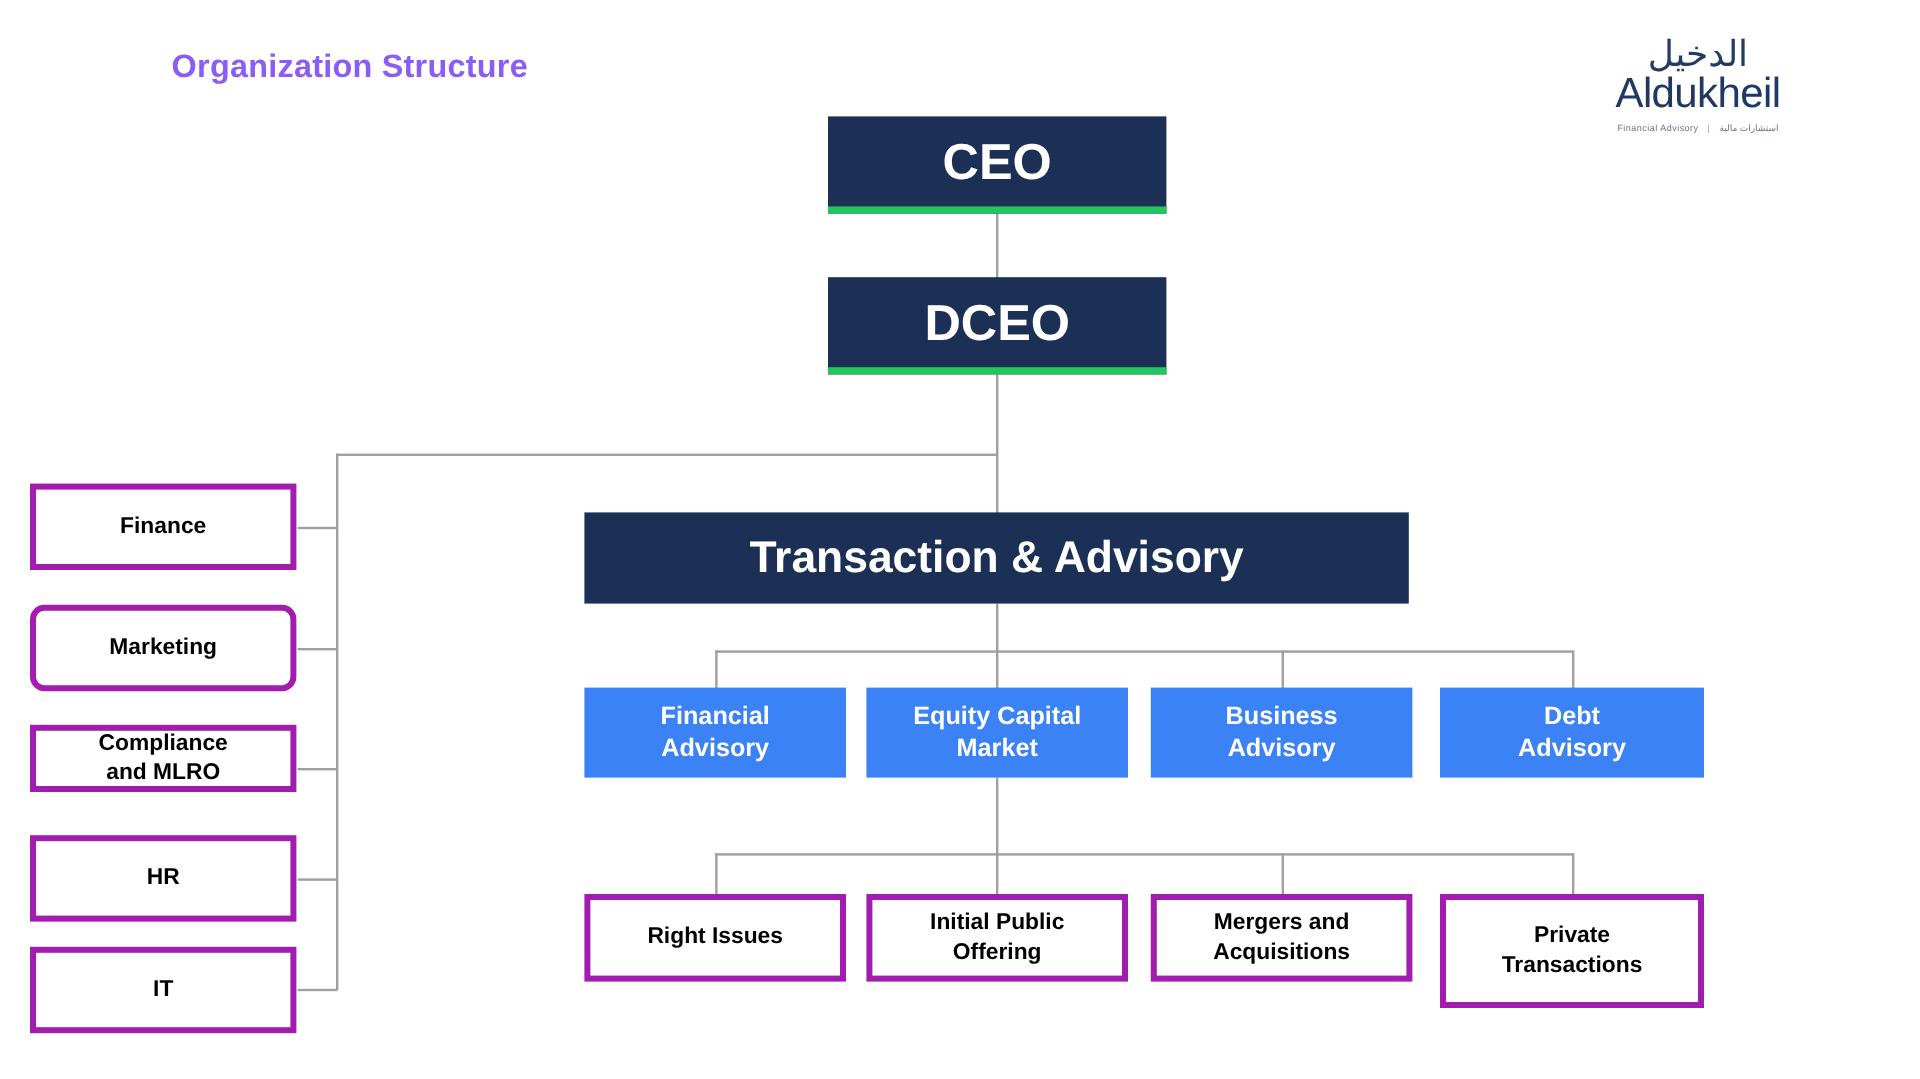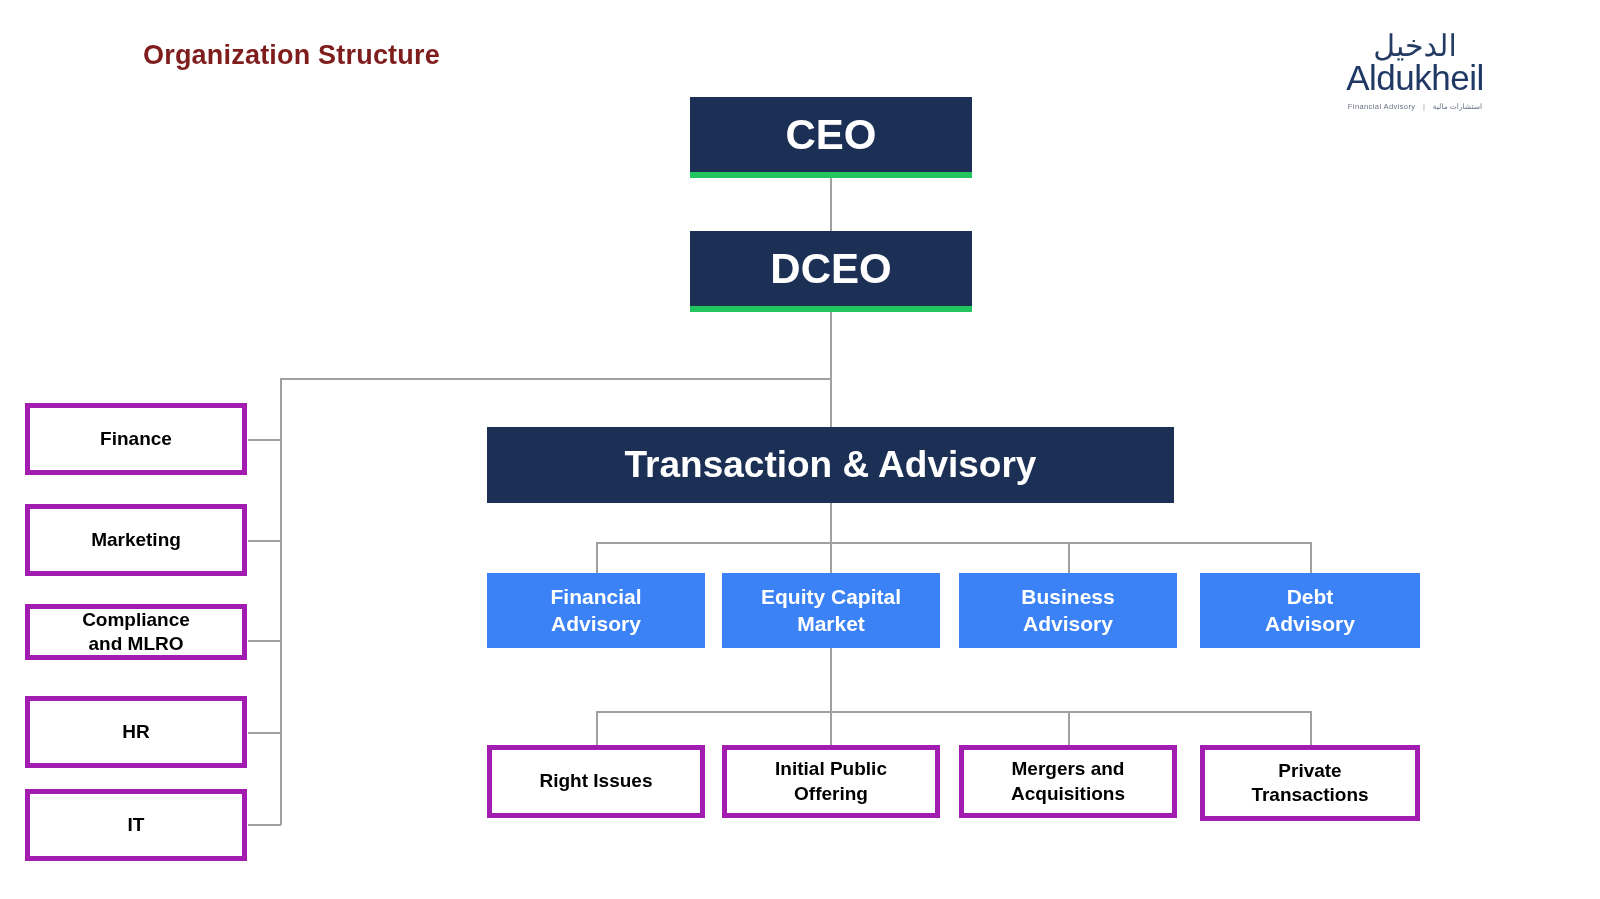--- a/index.html
+++ b/index.html
@@ -18,21 +18,21 @@
     overflow: hidden;
   }
 
   
   #page-title {
     position: absolute;
     left: 143px;
     top: 40px;
     font-size: 27px;
     font-weight: bold;
-    color: #7f1d1d;
+    color: #8b5cf6;
     letter-spacing: 0.2px;
     white-space: nowrap;
   }
 
   
   #logo {
     position: absolute;
     right: 95px;
     top: 30px;
     width: 180px;
@@ -168,21 +168,21 @@
   </div>
 
   <div class="node navy no-accent" style="left:487px; top:427px; width:687px; height:76px; font-size:37px;">
     <span class="node-label">Transaction &amp; Advisory</span>
   </div>
 
   <div class="node plain" style="left:25px; top:403px; width:222px; height:72px;">
     <span class="node-label">Finance</span>
   </div>
 
-  <div class="node plain" style="left:25px; top:504px; width:222px; height:72px;">
+  <div class="node plain" style="left:25px; top:504px; width:222px; height:72px;border-radius:12px;">
     <span class="node-label">Marketing</span>
   </div>
 
   <div class="node plain" style="left:25px; top:604px; width:222px; height:56px;">
     <span class="node-label">
       <span>Compliance</span><br>
       <span>and MLRO</span>
     </span>
   </div>
 
@@ -235,20 +235,20 @@
     </span>
   </div>
 
   <div class="node plain" style="left:959px; top:745px; width:218px; height:73px;">
     <span class="node-label">
       <span>Mergers and</span><br>
       <span>Acquisitions</span>
     </span>
   </div>
 
-  <div class="node plain" style="left:1200px; top:745px; width:220px; height:76px;">
+  <div class="node plain" style="left:1200px; top:745px; width:220px; height:95px;">
     <span class="node-label">
       <span>Private</span><br>
       <span>Transactions</span>
     </span>
   </div>
 
 </div>
 
 </body></html>

